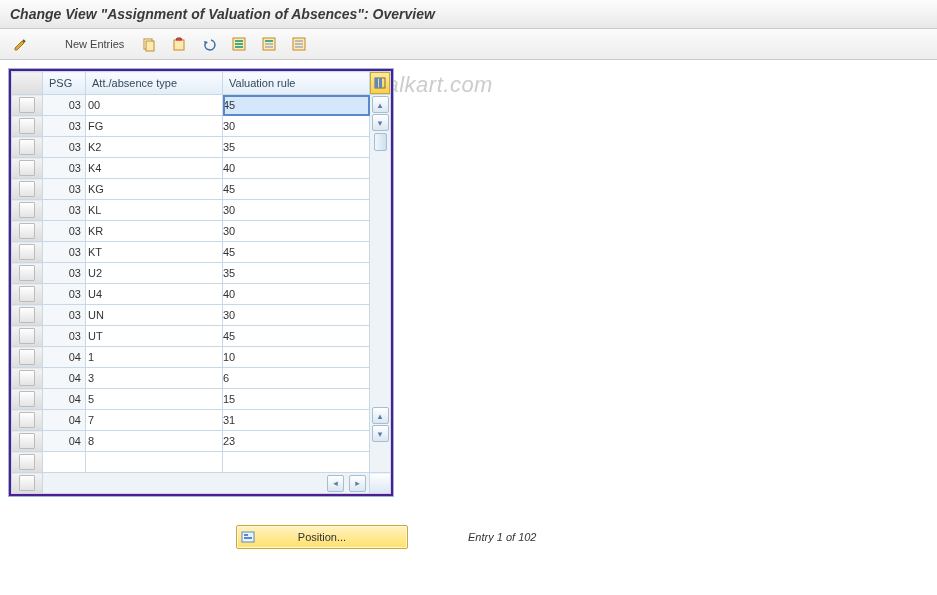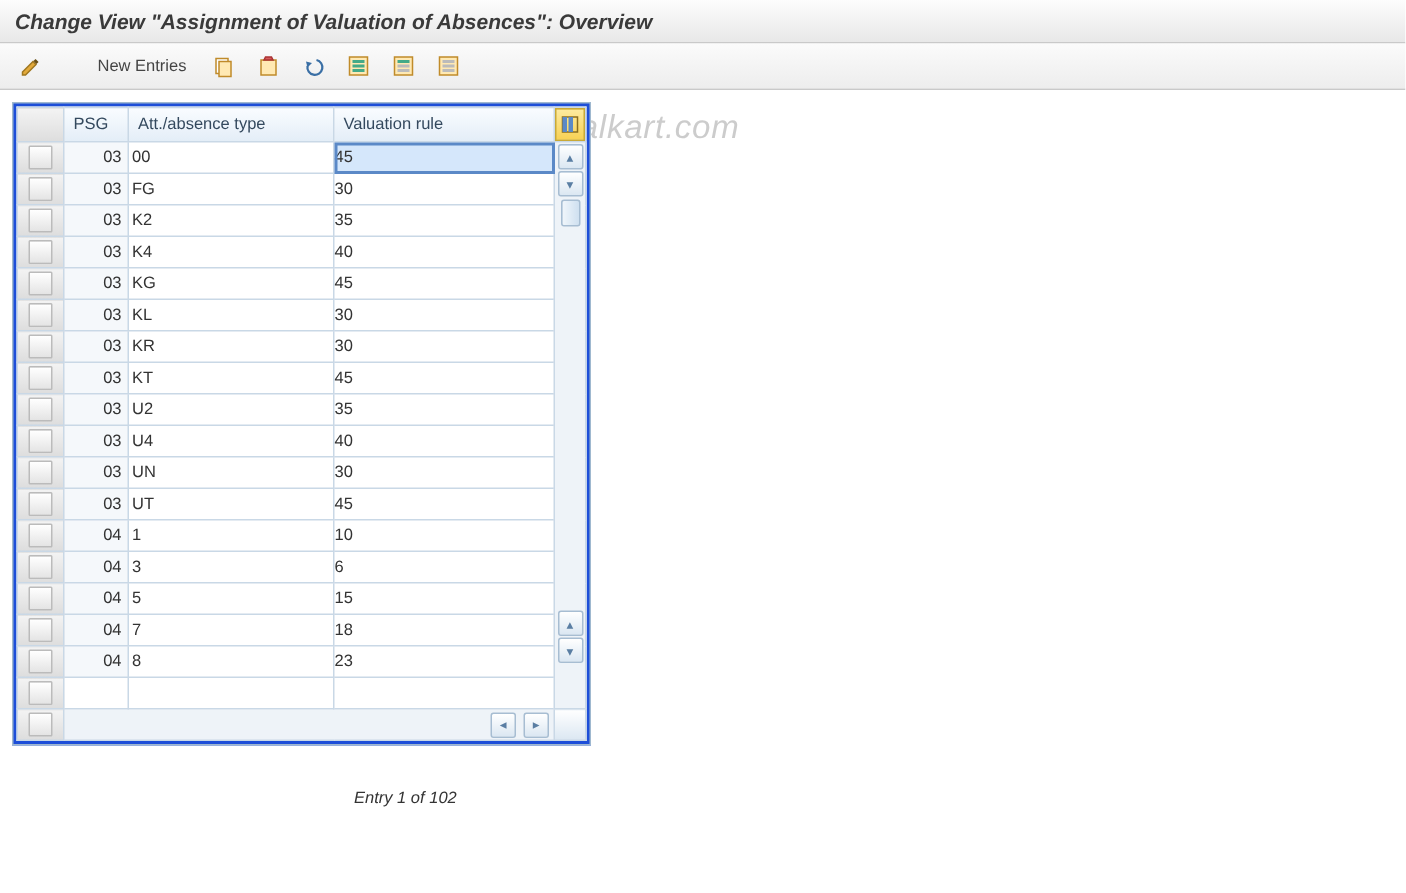--- a/index.html
+++ b/index.html
@@ -62,21 +62,21 @@
     font-size: 22px;
     font-style: italic;
     color: rgba(170,170,170,0.6);
     letter-spacing: 0.5px;
     pointer-events: none;
     user-select: none;
   }
   .grid-wrap {
     display: inline-block;
     border: 1px solid #9fb8cf;
-    background: #1d4ed8;
+    background: #4c1d95;
     padding: 2px;
     position: relative;
   }
   table.grid {
     border-collapse: collapse;
     background: #fff;
   }
   table.grid th, table.grid td {
     border: 1px solid #c9d8e6;
     padding: 0;
@@ -432,21 +432,21 @@
             <td class="psg">04</td>
             <td class="type">5</td>
             <td class="rule">15</td>
           </tr>
           <tr>
             <td class="rowsel">
               <div class="btn"></div>
             </td>
             <td class="psg">04</td>
             <td class="type">7</td>
-            <td class="rule">18</td>
+            <td class="rule">31</td>
           </tr>
           <tr>
             <td class="rowsel">
               <div class="btn"></div>
             </td>
             <td class="psg">04</td>
             <td class="type">8</td>
             <td class="rule">23</td>
           </tr>
           <tr class="blank">
@@ -467,15 +467,25 @@
             <span class="arrow-btn">◂</span>
             <span class="arrow-btn">▸</span>
           </td>
           <td class="sb-vert" style="background:linear-gradient(#fff,#dbe7f2)"></td>
         </tr>
       </tfoot>
     </table>
   </div>
 
   <div class="footer-row">
+    <div class="position-btn">
+      <span class="pb-icon">
+        <svg width="14" height="14">
+            <rect x="1" y="2" width="12" height="10" fill="#eaf3ff" stroke="#5b89c7"></rect>
+            <rect x="3" y="4" width="4" height="2" fill="#5b89c7"></rect>
+            <rect x="3" y="7" width="8" height="2" fill="#5b89c7"></rect>
+          </svg>
+      </span>
+      <span class="pb-text">Position...</span>
+    </div>
     <span class="entry-text">Entry 1 of 102</span>
   </div>
 </div>
 
 </body></html>

